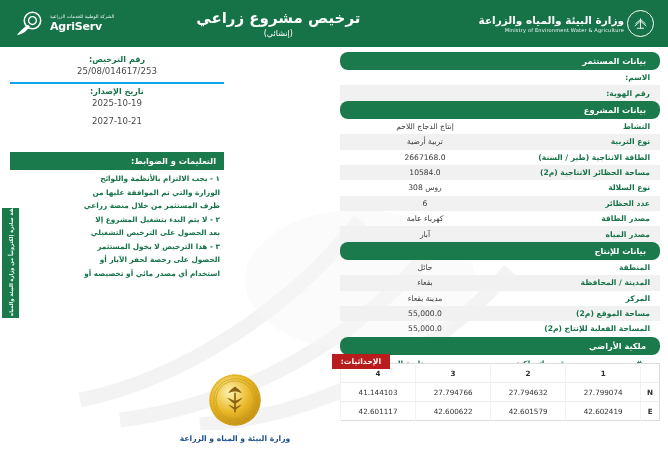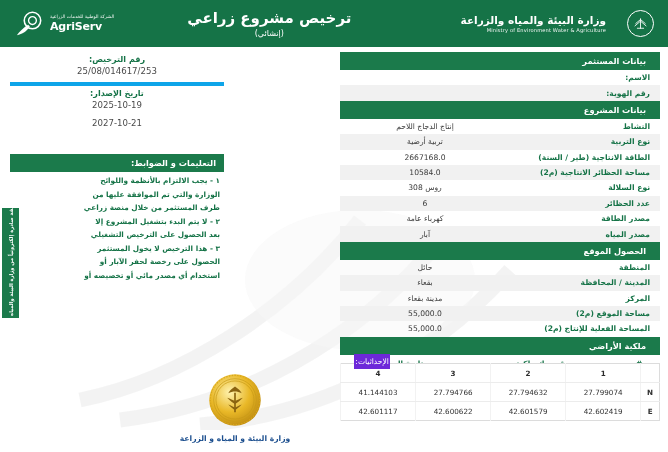--- a/index.html
+++ b/index.html
@@ -30,21 +30,21 @@
   
   .header {
     position: absolute; left: 0; top: 0;
     width: 668px; height: 47px;
     background: #157347;
     display: flex; align-items: center;
     justify-content: space-between;
     padding: 0 14px;
     z-index: 3;
   }
-  .hdr-right { display: flex; align-items: center; gap: 21px; }
+  .hdr-right { display: flex; align-items: center; gap: 3px; }
   .min-emblem {
     width: 27px; height: 27px; border-radius: 50%;
     border: 1.4px solid #ffffff;
     display: flex; align-items: center; justify-content: center;
     color: #fff; font-size: 15px; line-height: 1;
   }
   .min-txt { color: #fff; text-align: right; }
   .min-ar { font-size: 10.5px; font-weight: bold; letter-spacing: .2px; }
   .min-en { font-size: 5.1px; letter-spacing: .15px; margin-top: 1px; opacity: .95; }
 
@@ -66,20 +66,21 @@
   }
   .sec-bar {
     background: #1b7a4b;
     color: #ffffff;
     font-size: 8.2px;
     font-weight: bold;
     padding: 4px 8px 4px 0;
     text-align: right;
     margin-bottom: 0;
     direction: rtl;
+    border-radius: 8px;
   }
   .sec-bar span { padding-right: 6px; }
 
   .kv-row {
     display: flex;
     direction: rtl;
     align-items: center;
     font-size: 7.6px;
     padding: 3.2px 6px;
     min-height: 14px;
@@ -116,23 +117,23 @@
   
   .coord-wrap {
     position: absolute;
     right: 8px; top: 363px;
     width: 320px;
     z-index: 2;
   }
   .coord-bar {
     position: absolute;
     right: 270px; top: -9px;
-    background: #6d28d9; color: #fff;
-    font-size: 7.6px; font-weight: normal;
-    padding: 3px 1px;
+    background: #b91c1c; color: #fff;
+    font-size: 7.6px; font-weight: bold;
+    padding: 3px 9px;
     z-index: 4;
     white-space: nowrap;
   }
   .coord-table {
     width: 100%; border-collapse: collapse;
     background: #fff; direction: rtl;
     border: 1px solid #dcdcdc;
   }
   .coord-table th, .coord-table td {
     font-size: 7.2px;
@@ -150,21 +151,21 @@
   .info-col {
     position: absolute;
     left: 10px; top: 52px;
     width: 214px;
     z-index: 2;
     text-align: center;
   }
   .info-item { margin-bottom: 3px; }
   .info-label {
     color: #157347; font-size: 8px; font-weight: bold;
-    border-top: 4px solid #0ea5e9;
+    border-top: 2px solid #0ea5e9;
     padding-top: 3px;
     display: block;
   }
   .info-label.first { border-top: none; }
   .info-value { color: #4a4a4a; font-size: 8.6px; padding: 2px 0 3px; display: block; }
 
   .rules-bar {
     background: #1b7a4b; color: #fff;
     font-size: 8.2px; font-weight: bold;
     padding: 4px 8px;
@@ -353,21 +354,21 @@
           <div class="kv-key">مصدر الطاقة</div>
           <div class="kv-val">كهرباء عامة</div>
         </div>
         <div class="kv-row alt">
           <div class="kv-key">مصدر المياه</div>
           <div class="kv-val">آبار</div>
         </div>
       </div>
 
     <div class="sec-bar">
-      <span>الحصول الموقع</span>
+      <span>بيانات للإنتاج</span>
     </div>
     <div id="location-rows">
         <div class="kv-row plain">
           <div class="kv-key">المنطقة</div>
           <div class="kv-val">حائل</div>
         </div>
         <div class="kv-row alt">
           <div class="kv-key">المدينة / المحافظة</div>
           <div class="kv-val">بقعاء</div>
         </div>

